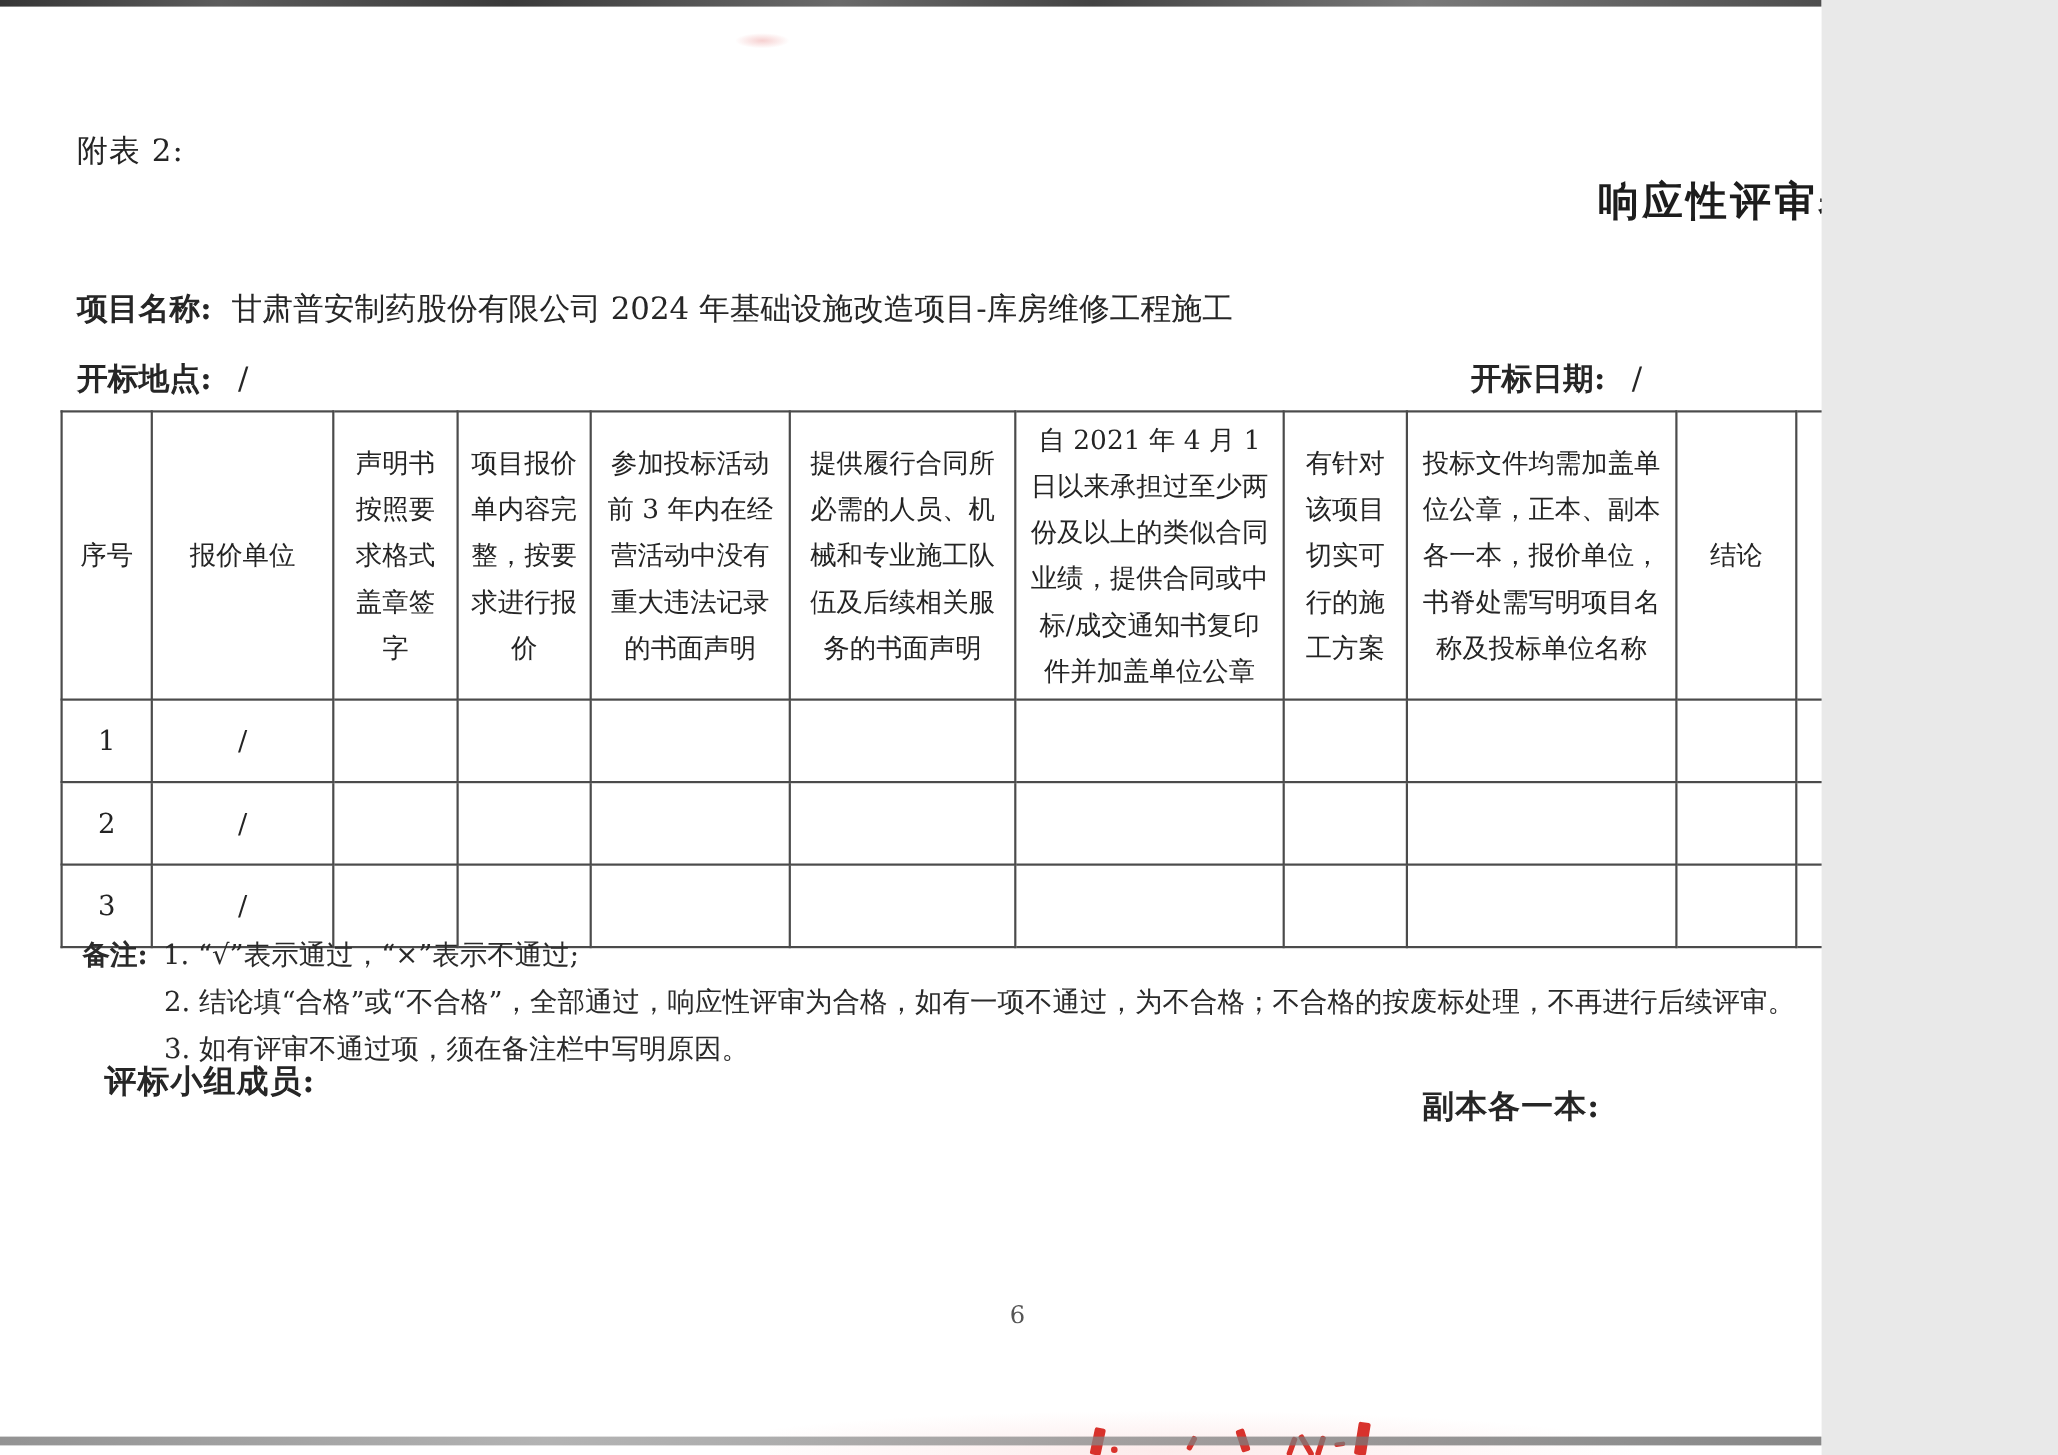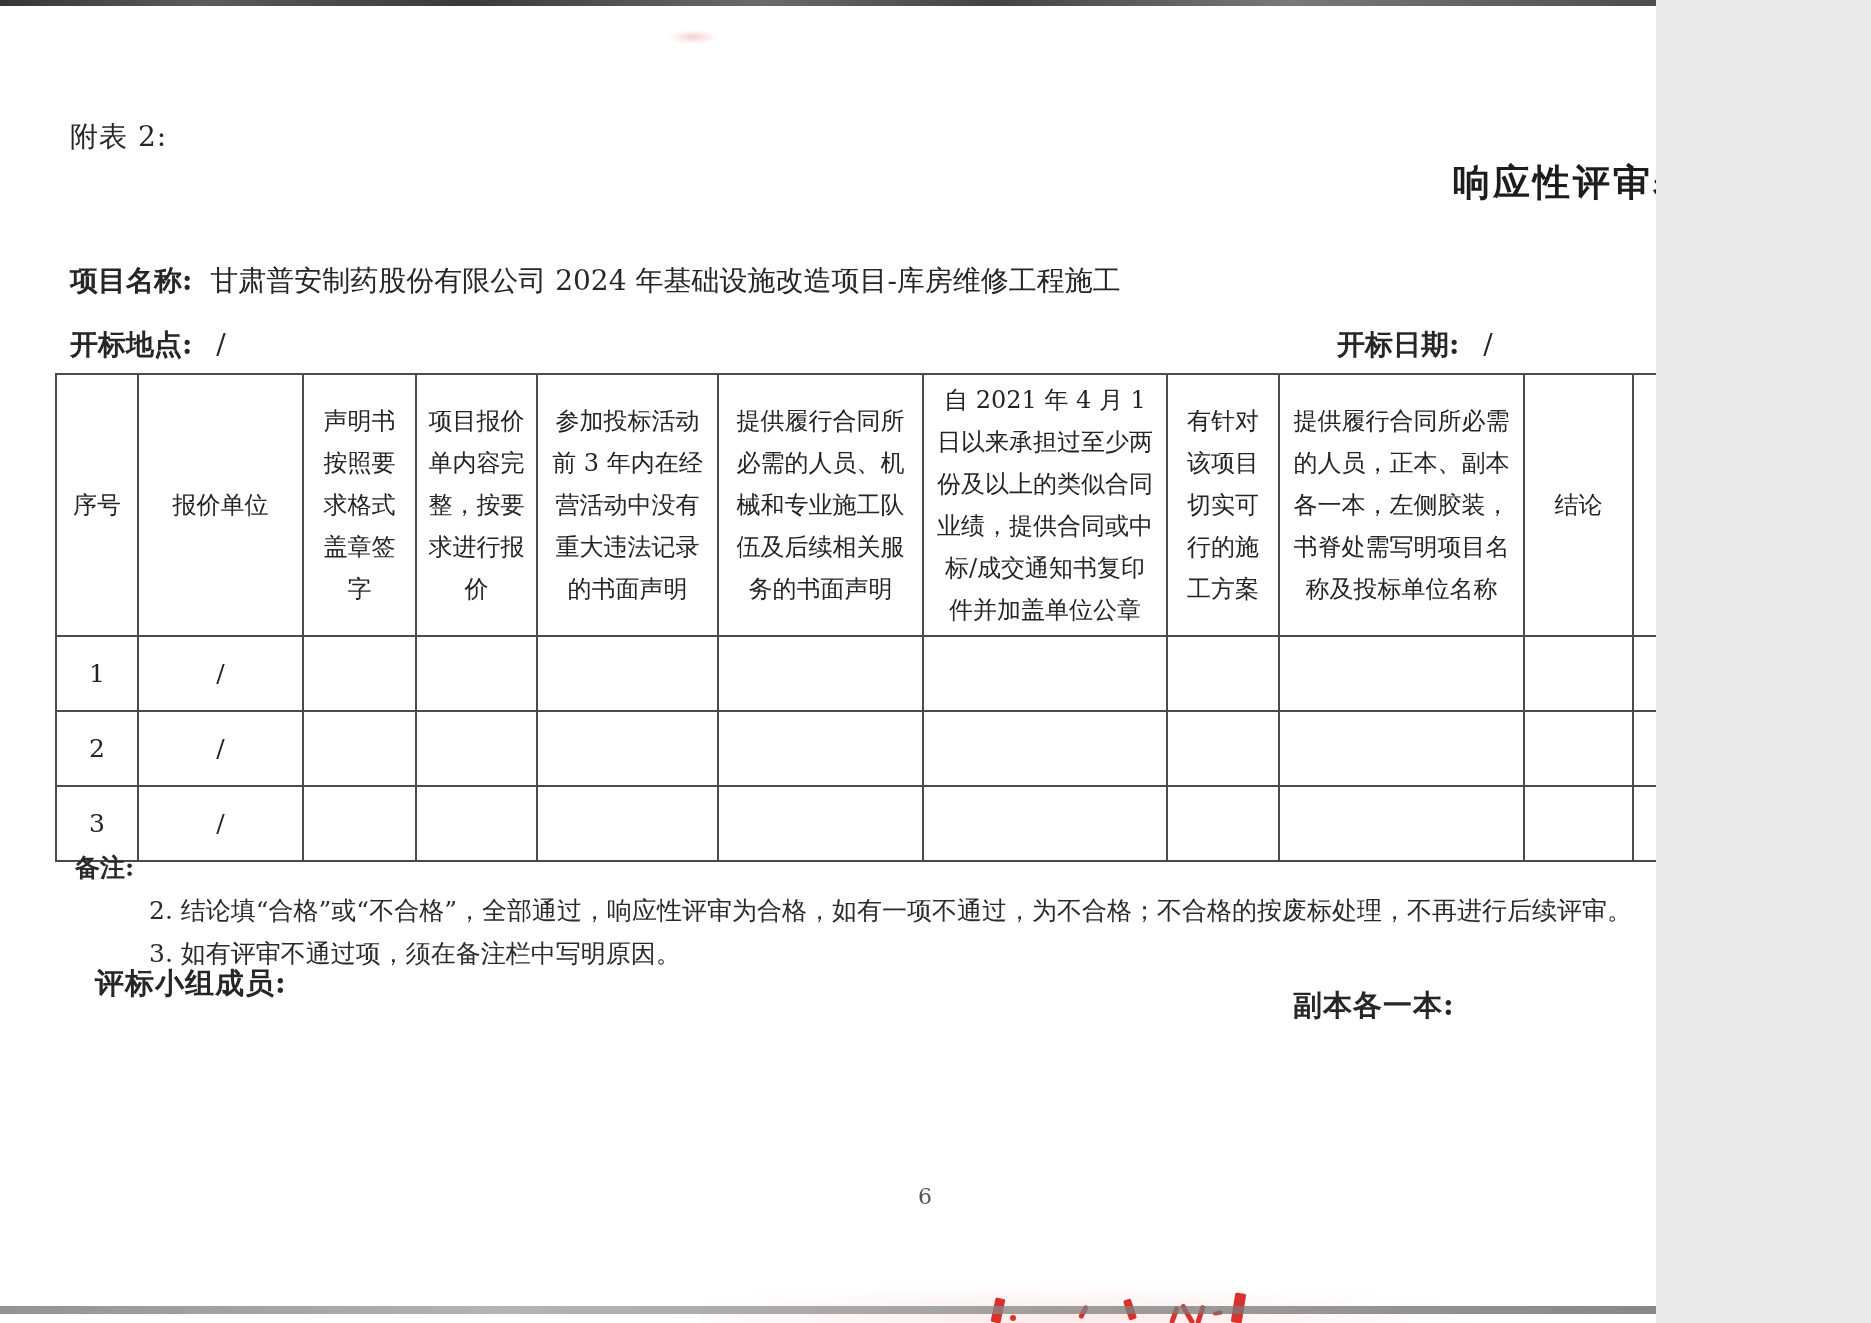--- a/index.html
+++ b/index.html
@@ -115,21 +115,21 @@
     <thead>
       <tr>
         <th>序号</th>
         <th>报价单位</th>
         <th>声明书按照要求格式盖章签字</th>
         <th>项目报价单内容完整，按要求进行报价</th>
         <th>参加投标活动前 3 年内在经营活动中没有重大违法记录的书面声明</th>
         <th>提供履行合同所必需的人员、机械和专业施工队伍及后续相关服务的书面声明</th>
         <th>自 2021 年 4 月 1 日以来承担过至少两份及以上的类似合同业绩，提供合同或中标/成交通知书复印件并加盖单位公章</th>
         <th>有针对该项目切实可行的施工方案</th>
-        <th>提供履行合同所必需的人员，正本、副本各一本，左侧胶装，书脊处需写明项目名称及投标单位名称</th>
+        <th>投标文件均需加盖单位公章，正本、副本各一本，报价单位，书脊处需写明项目名称及投标单位名称</th>
         <th>结论</th>
         <th>备注</th>
       </tr>
     </thead>
     <tbody>
       <tr>
         <td>1</td>
         <td>/</td>
         <td></td>
         <td></td>
@@ -166,20 +166,21 @@
         <td></td>
         <td></td>
         <td></td>
       </tr>
     </tbody>
   </table>
 
   <div class="notes">
     <div class="row1">
       <span class="notes-label">备注:</span>
+      <span>1. “√”表示通过，“×”表示不通过;</span>
     </div>
     <div class="indent">2. 结论填“合格”或“不合格”，全部通过，响应性评审为合格，如有一项不通过，为不合格；不合格的按废标处理，不再进行后续评审。</div>
     <div class="indent">3. 如有评审不通过项，须在备注栏中写明原因。</div>
   </div>
 
   <div class="committee">评标小组成员:</div>
   <div class="supervisor">副本各一本:</div>
 
   <div class="page-number">6</div>
 

